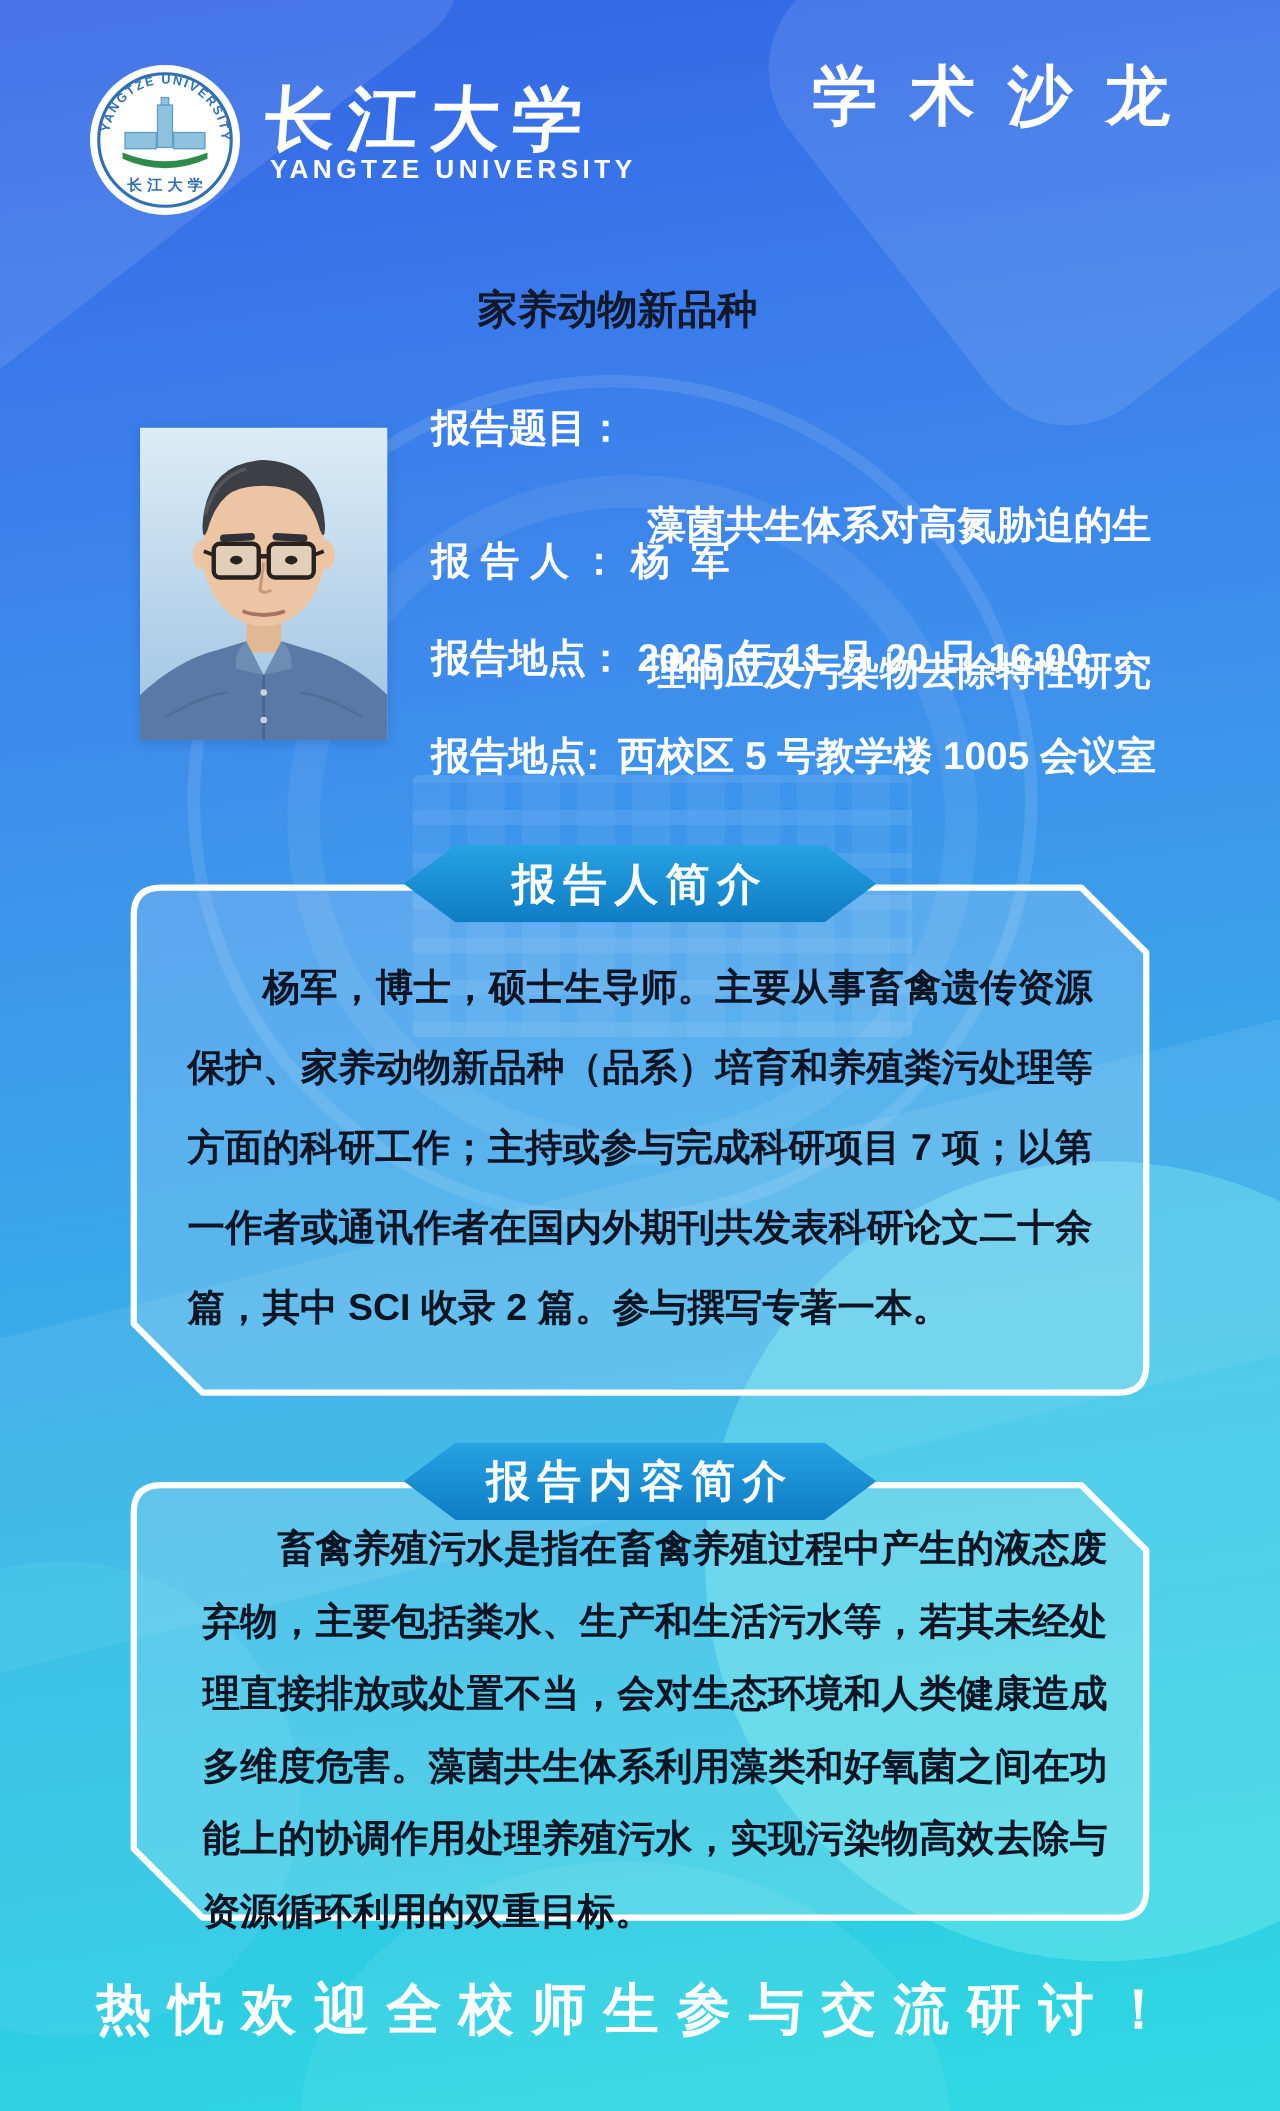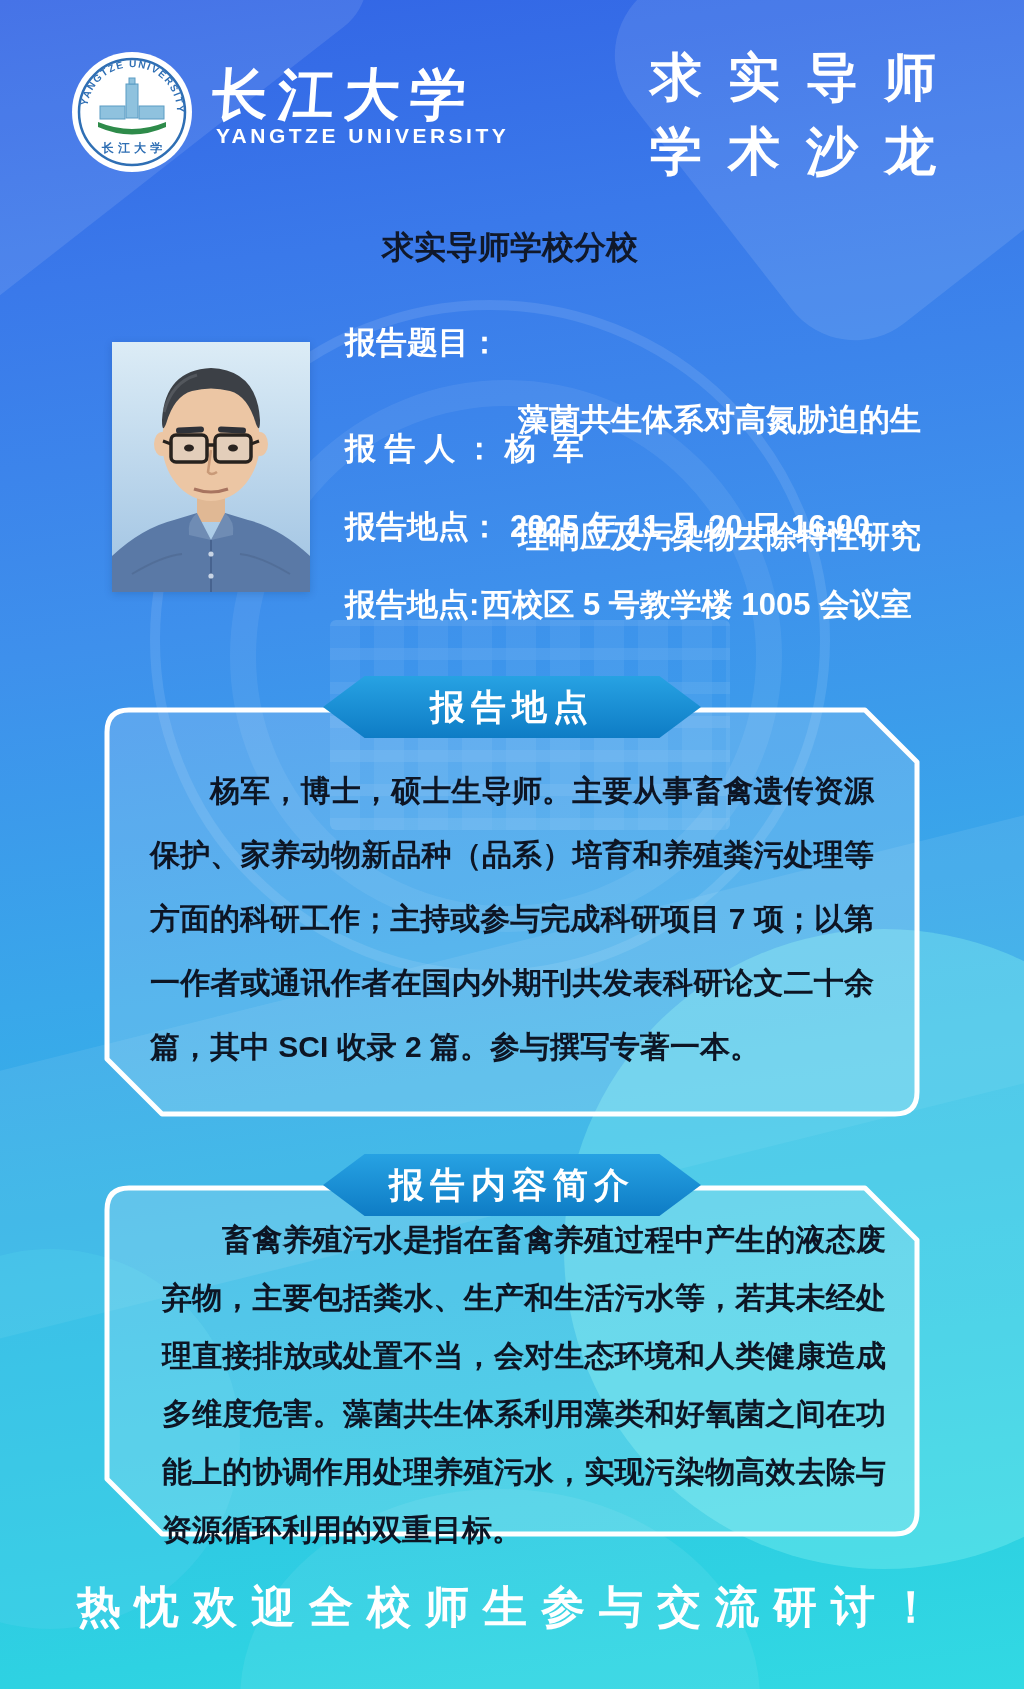--- a/index.html
+++ b/index.html
@@ -42,21 +42,21 @@
   .photo{position:absolute;left:112px;top:342px;width:198px;height:250px;box-shadow:0 2px 8px rgba(0,40,90,.18);}
   
   .info-row{position:absolute;left:345px;color:#fff;font-weight:bold;font-size:31px;display:flex;white-space:pre;}
   .info-row .label{flex:0 0 auto;}
   .info-row .value{margin-left:10px;}
   .row-title{top:322px;}
   .row-title .value{line-height:39px;margin-left:18px;}
   .row-speaker{top:428px;}
   .row-time{top:506px;}
   .row-venue{top:584px;}
-  .row-venue .value{margin-left:2px;}
+  .row-venue .value{margin-left:15px;}
   
   .section-box{position:absolute;left:104px;width:816px;}
   .box1{top:707px;height:410px;}
   .box2{top:1185px;height:352px;}
   .section-box svg.frame{position:absolute;left:0;top:0;}
   .section-body{position:absolute;left:0;top:0;width:100%;height:100%;box-sizing:border-box;
     color:#0d1524;font-weight:bold;font-size:30px;text-indent:2em;text-align:justify;}
   .box1 .section-body{padding:52px 46px 0;line-height:64px;}
   .box2 .section-body{padding:26px 46px 0;line-height:58px;margin-left:12px;}
   .badge{position:absolute;left:50%;transform:translateX(-50%);height:62px;min-width:290px;padding:0 44px;
@@ -99,26 +99,25 @@
       <rect x="59" y="28" width="6" height="6" fill="#8fc2de" stroke="#5a9cc4" stroke-width="1"></rect>
       <rect x="30" y="56" width="25" height="13" fill="#8fc2de" stroke="#5a9cc4" stroke-width="1"></rect>
       <rect x="69" y="56" width="25" height="13" fill="#8fc2de" stroke="#5a9cc4" stroke-width="1"></rect>
       <path d="M 28 72 Q 62 86 96 72 L 96 77 Q 62 92 28 77 Z" fill="#2e8b4a"></path>
       <text x="62" y="102" text-anchor="middle" font-size="12" fill="#2f6fb4" font-family="DejaVu Serif, serif" font-weight="bold">长 江 大 学</text>
     </svg>
   </div>
   <div class="univ-cn">长江大学</div>
   <div class="univ-en">YANGTZE UNIVERSITY</div>
   <div class="event-title">
-    <div>求实导师</div>
     <div>学术沙龙</div>
   </div>
 
   <div class="subheader">
-    <span class="college">求实导师学校分校</span>
+    <span class="college">家养动物新品种</span>
   </div>
 
   <div class="photo">
     <svg width="198" height="250" viewBox="0 0 198 250">
       <defs>
         <linearGradient id="pbg" x1="0" y1="0" x2="0" y2="1">
           <stop offset="0" stop-color="#dcecf6"></stop>
             <stop offset="1" stop-color="#9ec2e2"></stop>
         </linearGradient>
       </defs>
@@ -162,21 +161,21 @@
   </div>
   <div class="info-row row-time">
     <span class="label">报告地点：</span>
     <span class="value">2025 年 11 月 20 日 16:00</span>
   </div>
   <div class="info-row row-venue">
     <span class="label">报告地点:</span>
     <span class="value">西校区 5 号教学楼 1005 会议室</span>
   </div>
 
-  <div class="badge badge1">报告地点</div>
+  <div class="badge badge1">报告人简介</div>
   <div class="section-box box1">
     <svg class="frame" width="816" height="410" viewBox="0 0 816 410">
       <path d="M 25 3 L 761 3 L 813 55 L 813 385 Q 813 407 791 407 L 58 407 L 3 352 L 3 25 Q 3 3 25 3 Z" fill="rgba(255,255,255,.16)" stroke="#ffffff" stroke-width="5" stroke-linejoin="round"></path>
     </svg>
     <div class="section-body">杨军，博士，硕士生导师。主要从事畜禽遗传资源保护、家养动物新品种（品系）培育和养殖粪污处理等方面的科研工作；主持或参与完成科研项目 7 项；以第一作者或通讯作者在国内外期刊共发表科研论文二十余篇，其中 SCI 收录 2 篇。参与撰写专著一本。</div>
   </div>
 
   <div class="badge badge2">报告内容简介</div>
   <div class="section-box box2">
     <svg class="frame" width="816" height="352" viewBox="0 0 816 352">

